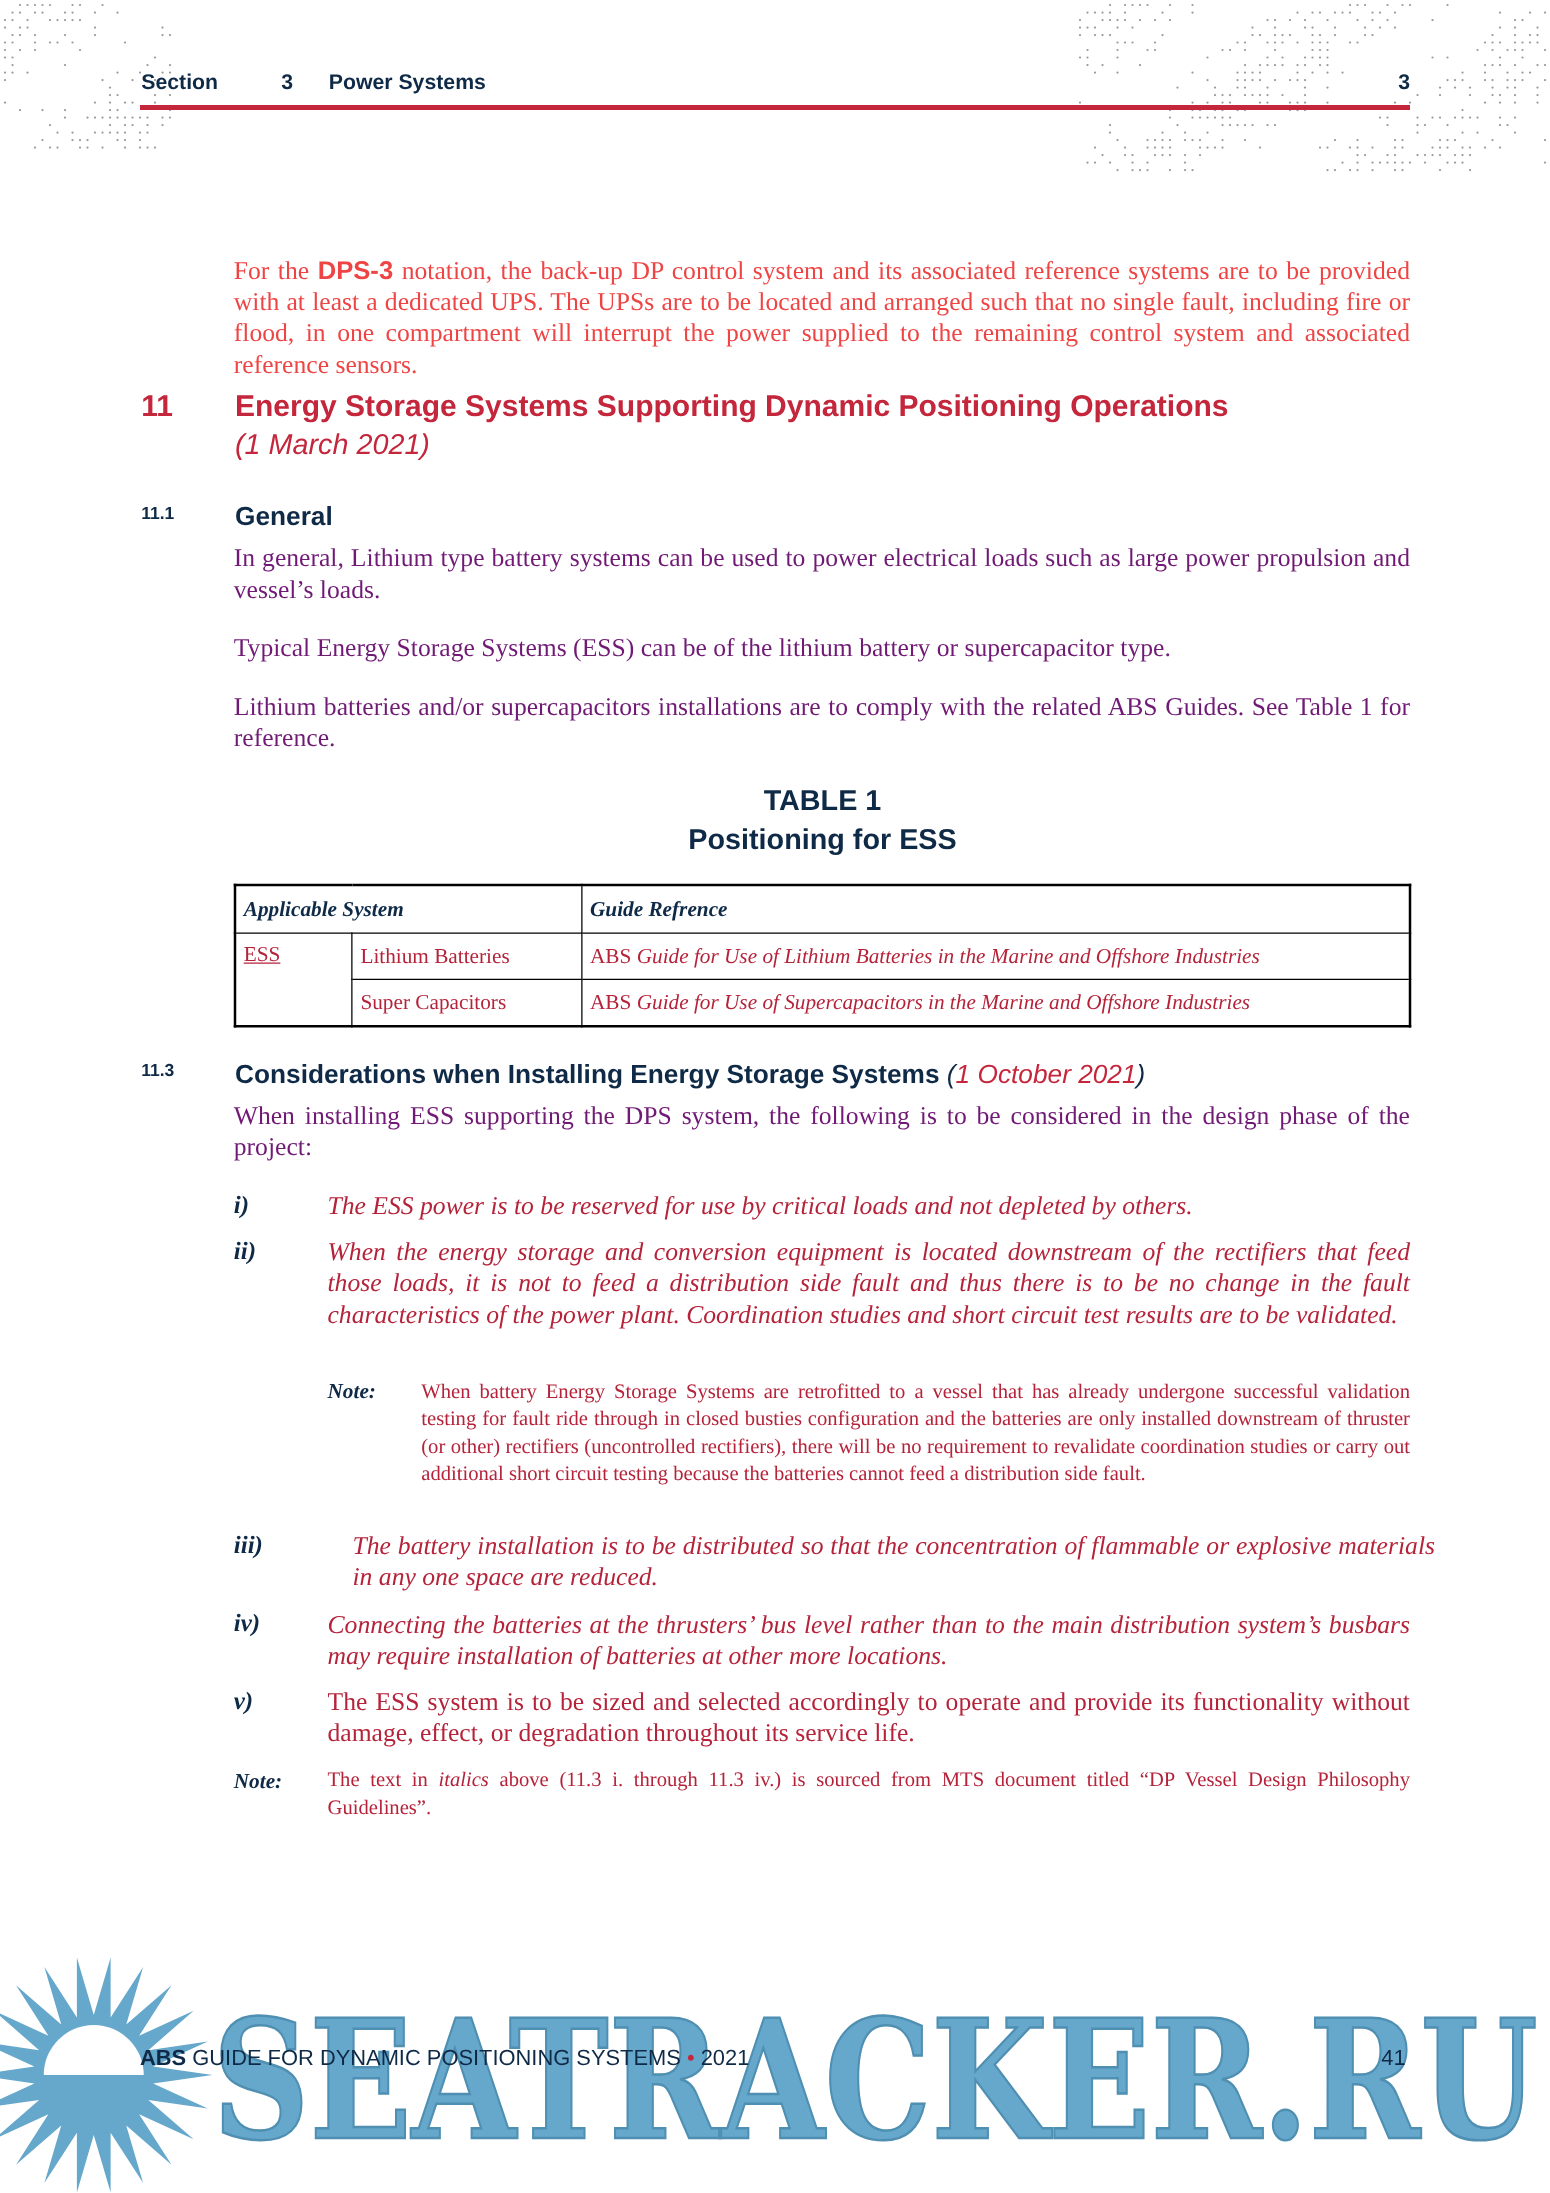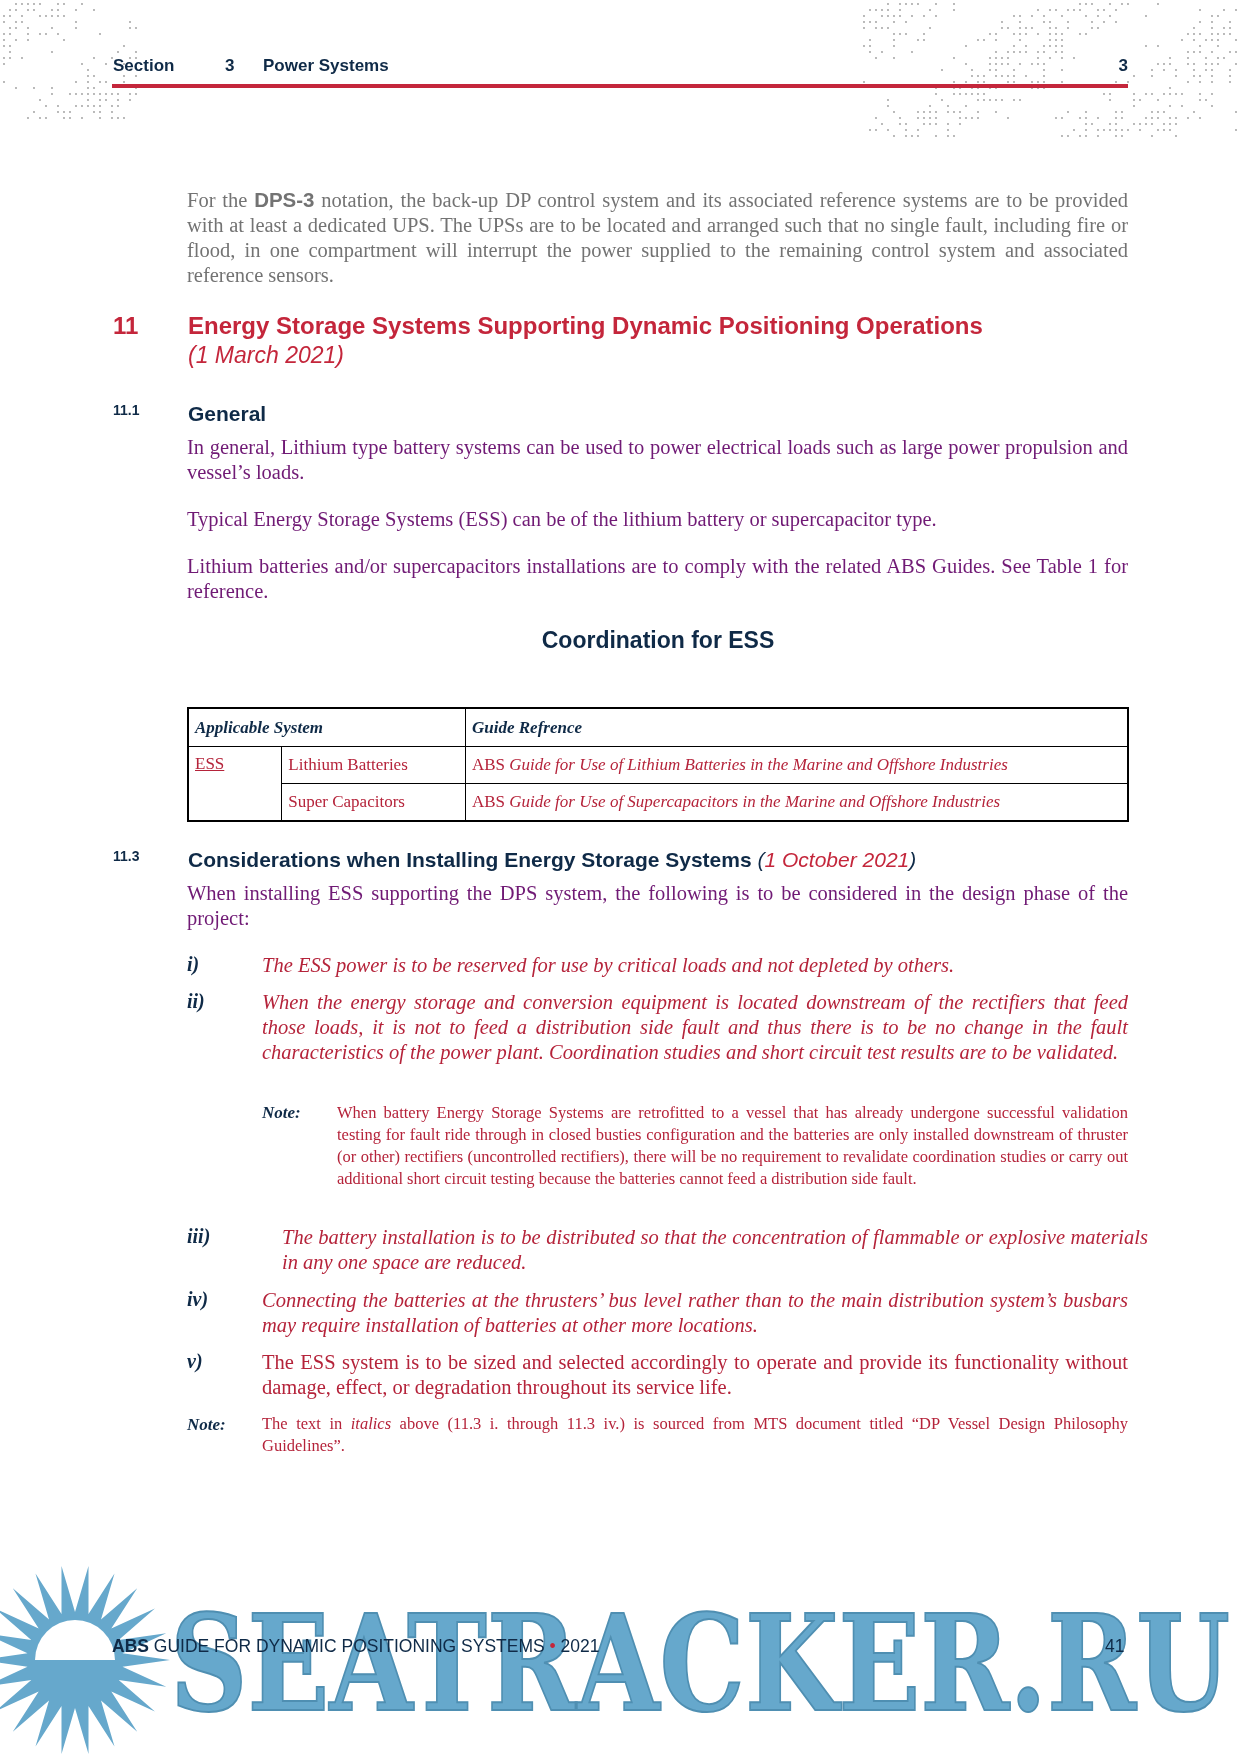--- a/index.html
+++ b/index.html
@@ -6,21 +6,21 @@
   body { width:1240px; height:1754px; position:relative; background:#ffffff; overflow:hidden; font-family:"Liberation Serif", serif; }
   .red { color:#b5233a; }
   .dots { position:absolute; pointer-events:none; }
   .hdr { position:absolute; top:56px; left:113px; right:112px; height:24px; font-family:"Liberation Sans", sans-serif; font-weight:bold; font-size:17px; color:#0f2a47; }
   .hdr .sec { position:absolute; left:0; top:0; }
   .hdr .num { position:absolute; left:112px; top:0; }
   .hdr .ttl { position:absolute; left:150px; top:0; }
   .hdr .pg { position:absolute; right:0; top:0; }
   .hdr-rule { position:absolute; top:84px; left:112px; width:1016px; height:4px; background:#c4263b; }
   .p { position:absolute; left:187px; width:941px; font-size:20.5px; line-height:25px; text-align:justify; }
-  .p.black { color:#737373; }
+  .p.black { color:#ef4444;margin-top:17px; }
   .p.red { color:#701a75; }
   .h1num { position:absolute; left:113px; top:312px; font-family:"Liberation Sans", sans-serif; font-weight:bold; font-size:24px; color:#c4263b; }
   .h1 { position:absolute; left:188px; top:312px; width:945px; font-family:"Liberation Sans", sans-serif; font-weight:bold; font-size:24px; color:#c4263b; line-height:28px; }
   .h1date { position:absolute; left:188px; top:342px; font-family:"Liberation Sans", sans-serif; font-style:italic; font-size:23px; color:#c4263b; }
   .h2num { position:absolute; left:113px; font-family:"Liberation Sans", sans-serif; font-size:14px; color:#0f2a47; font-weight:bold; }
   .h2 { position:absolute; left:188px; font-family:"Liberation Sans", sans-serif; font-size:21px; color:#0f2a47; font-weight:bold; }
   .h2 .date { font-style:italic; font-weight:normal; color:#c4263b;text-align:right; }
   .h2 .paren { font-weight:normal; color:#0f2a47; }
   .tcap { position:absolute; left:188px; width:940px; text-align:center; font-family:"Liberation Sans", sans-serif; font-weight:bold; font-size:23px; color:#0f2a47; line-height:31px; }
   table.t { position:absolute; left:187px; top:707px; width:942px; border-collapse:collapse; border:2.5px solid #000; font-size:17px; }
@@ -583,21 +583,22 @@
 <div class="h1date">(1 March 2021)</div>
 
 <div class="h2num" style="top:402px;">11.1</div>
 <div class="h2" style="top:402px;">General</div>
 
 <div class="p red" style="top:435px;">In general, Lithium type battery systems can be used to power electrical loads such as large power propulsion and vessel’s loads.</div>
 <div class="p red" style="top:507px;">Typical Energy Storage Systems (ESS) can be of the lithium battery or supercapacitor type.</div>
 <div class="p red" style="top:554px;">Lithium batteries and/or supercapacitors installations are to comply with the related ABS Guides. See Table 1 for reference.</div>
 
 <div class="tcap" style="top:625px;">
-  <div>Coordination for ESS</div>
+  <div>TABLE 1</div>
+  <div>Positioning for ESS</div>
 </div>
 
 <table class="t">
   <tbody>
       <tr>
     <th colspan="2" style="width:264px;">Applicable System</th>
     <th>Guide Refrence</th>
   </tr>
   <tr>
     <td rowspan="2" style="width:80px;vertical-align:top;padding-top:7px;text-decoration:underline;">ESS</td>

